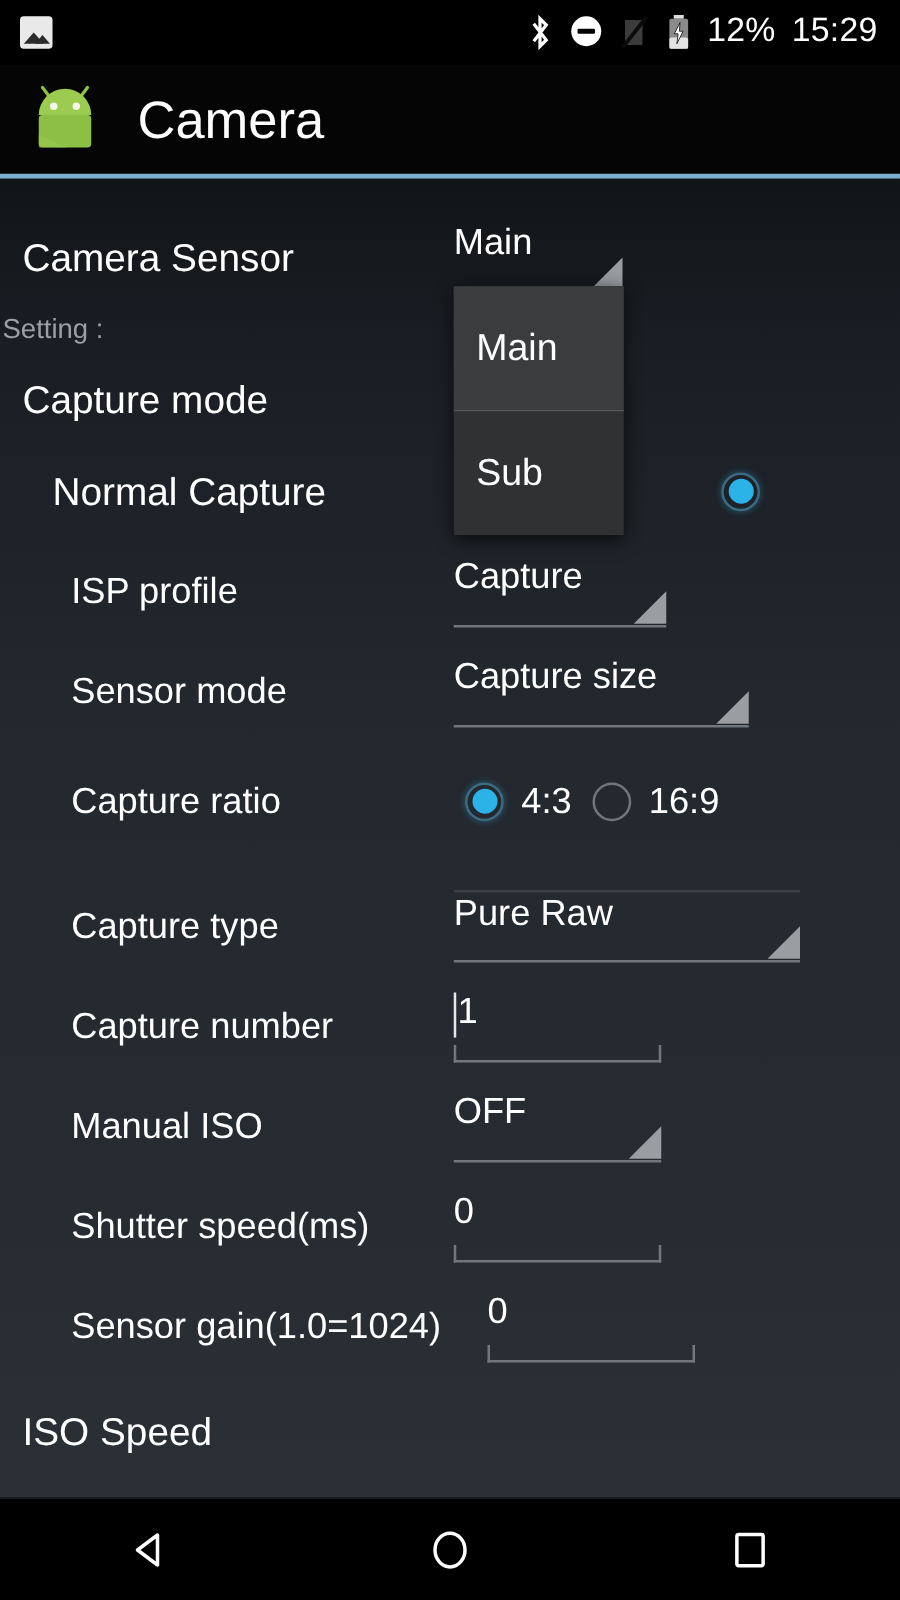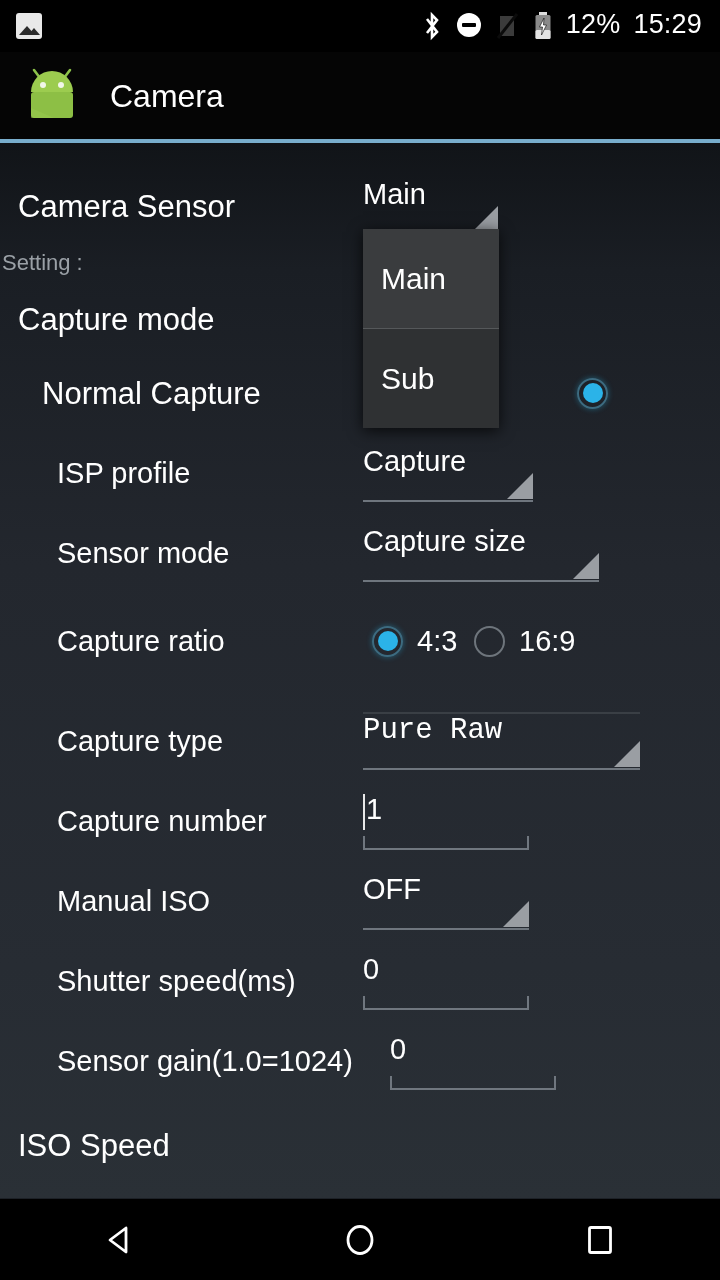--- a/index.html
+++ b/index.html
@@ -85,21 +85,21 @@
     height: 87px;
     background: #050505;
     display: flex;
     align-items: center;
     padding-left: 26px;
     box-sizing: border-box;
   }
   #app-icon { width: 62px; height: 56px; flex: none; }
   #app-title {
     color: #ffffff;
-    font-size: 32px;
+    font-size: 42px;
     margin-left: 22px;
     line-height: 1;
   }
   #app-bar-divider {
     position: absolute;
     top: 139px; left: 0;
     width: 720px;
     height: 4px;
     background: #79aecd;
   }
@@ -146,21 +146,21 @@
     white-space: nowrap;
   }
   .spinner .arrow {
     position: absolute;
     right: 0;
     bottom: 1px;
     width: 0; height: 0;
     border-left: 26px solid transparent;
     border-bottom: 26px solid #9a9ea3;
   }
-  .spinner.top-line { border-top: 2px solid #3a3f45; font-family: Liberation Mono, monospace; }
+  .spinner.top-line { border-top: 2px solid #3a3f45; }
 
   
   .edit {
     position: relative;
     height: 58px;
     box-sizing: border-box;
     display: flex;
     align-items: flex-start;
     padding-top: 2px;
   }

